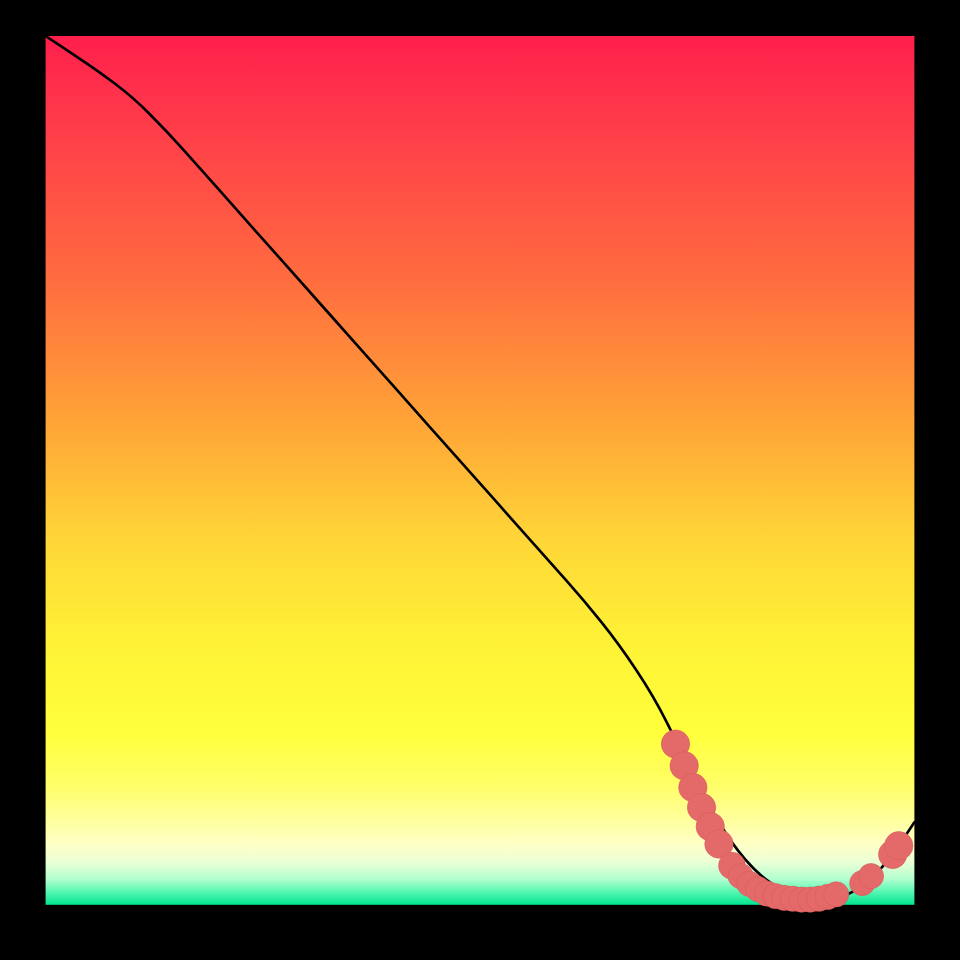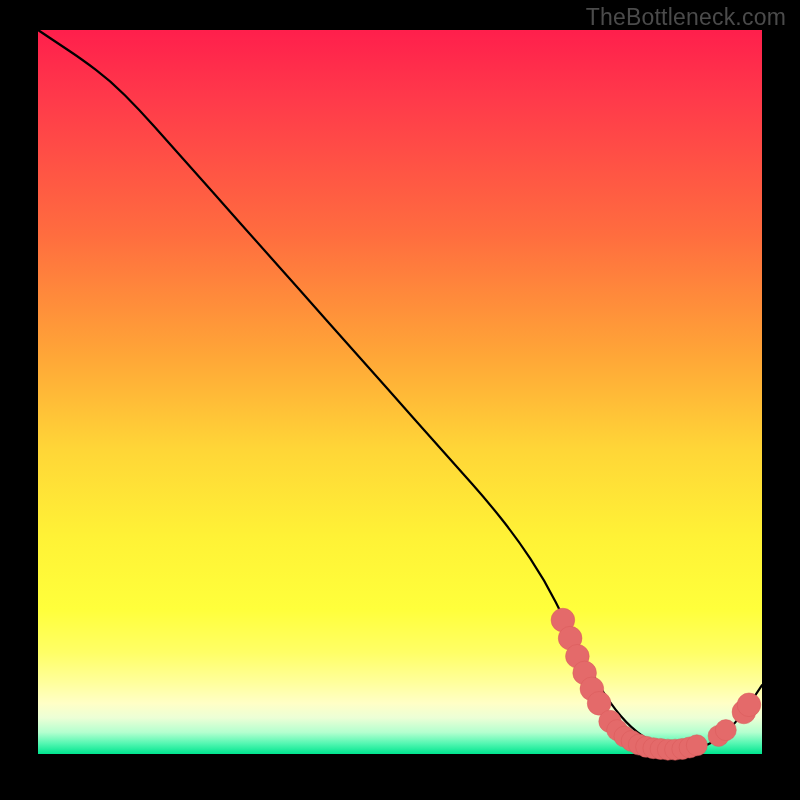--- a/index.html
+++ b/index.html
@@ -58,21 +58,20 @@
     top: 0;
     width: 724px;
     height: 724px;
     overflow: visible;
   }
 </style>
 </head>
 <body>
 
 <div class="frame">
-  <div class="watermark">TheBottleneck.com</div>
 
   <div class="plot-area">
     <svg class="overlay" viewBox="0 0 724 724" preserveAspectRatio="none">
       <path id="curve-path" fill="none" stroke="#000000" stroke-width="2.2" stroke-linejoin="round" stroke-linecap="round" d="M 0.00 0.00 Q 0.00 0.00 10.86 7.24 Q 21.72 14.48 32.58 21.72 Q 43.44 28.96 57.92 39.82 Q 72.40 50.68 86.88 65.16 Q 101.36 79.64 115.84 95.93 Q 130.32 112.22 144.80 128.51 Q 159.28 144.80 173.76 161.09 Q 188.24 177.38 202.72 193.67 Q 217.20 209.96 231.68 226.25 Q 246.16 242.54 260.64 258.83 Q 275.12 275.12 289.60 291.41 Q 304.08 307.70 318.56 323.99 Q 333.04 340.28 347.52 356.57 Q 362.00 372.86 376.48 389.15 Q 390.96 405.44 405.44 421.73 Q 419.92 438.02 434.40 454.31 Q 448.88 470.60 463.36 488.70 Q 477.84 506.80 492.32 528.52 Q 506.80 550.24 517.66 571.96 Q 528.52 593.68 539.38 615.40 Q 550.24 637.12 561.10 655.22 Q 571.96 673.32 582.82 685.99 Q 593.68 698.66 604.54 705.90 Q 615.40 713.14 626.26 716.40 Q 637.12 719.66 647.98 719.66 Q 658.84 719.66 669.70 714.59 Q 680.56 709.52 691.42 698.66 Q 702.28 687.80 713.14 671.51 T 724.00 655.22"></path>
       <g id="markers-group">
           <circle cx="524.90" cy="590.06" r="11.82" fill="#e46a6a" stroke="#d85a5a" stroke-width="0.5"></circle>
           <circle cx="532.14" cy="608.16" r="11.82" fill="#e46a6a" stroke="#d85a5a" stroke-width="0.5"></circle>
           <circle cx="539.38" cy="626.26" r="11.82" fill="#e46a6a" stroke="#d85a5a" stroke-width="0.5"></circle>
           <circle cx="546.62" cy="642.91" r="11.82" fill="#e46a6a" stroke="#d85a5a" stroke-width="0.5"></circle>
           <circle cx="553.86" cy="658.84" r="11.82" fill="#e46a6a" stroke="#d85a5a" stroke-width="0.5"></circle>

